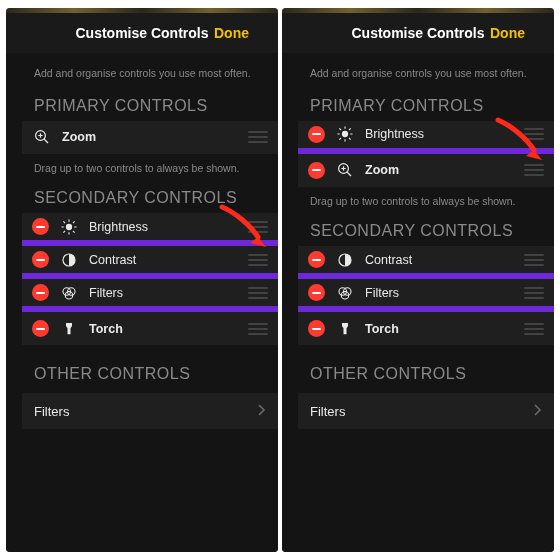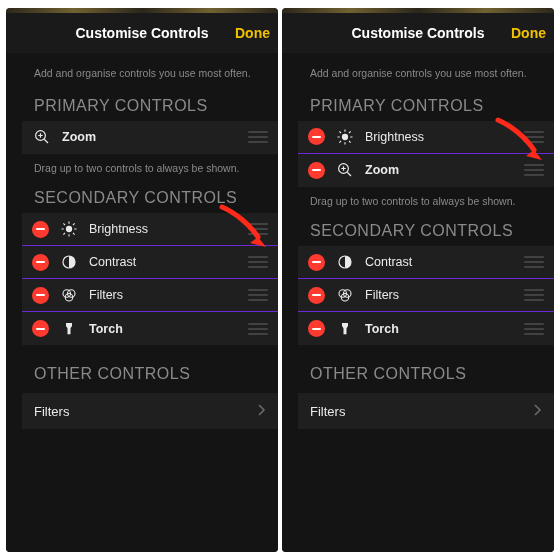--- a/index.html
+++ b/index.html
@@ -26,21 +26,21 @@
     opacity:.6;
   }
 
   .navbar {
     display:flex; align-items:center; justify-content:center;
     height: 40px; position:relative;
     background:#1a1a1a;
   }
   .navbar .title { color:#fff; font-size:14px; font-weight:600; }
   .navbar .done {
-    position:absolute; right:8px; top:0; line-height:40px;
+    position:absolute; right:29px; top:0; line-height:40px;
     color:#f2c200; font-size:14px; font-weight:600; cursor:pointer;
   }
 
   .body {
     background:#141414;
     color:#eaeaea;
     height: calc(100% - 45px);
     overflow:hidden;
     padding-left:16px;
   }
@@ -56,21 +56,21 @@
     padding: 4px 12px 6px 12px;
     text-transform:uppercase;
   }
 
   .rows { display:flex; flex-direction:column; }
   .row {
     display:flex; align-items:center;
     height:33px;
     padding: 0 10px 0 10px;
     background:#1f1f1f;
-    border-bottom:1px solid #6d28d9;
+    border-bottom:6px solid #6d28d9;
     position:relative;
   }
   .row:last-child { border-bottom:none;font-weight:bold; }
 
   .remove-btn {
     width:17px; height:17px; border-radius:50%;
     background:#ff3b30;
     display:flex; align-items:center; justify-content:center;
     margin-right:10px;
     flex: 0 0 auto;

